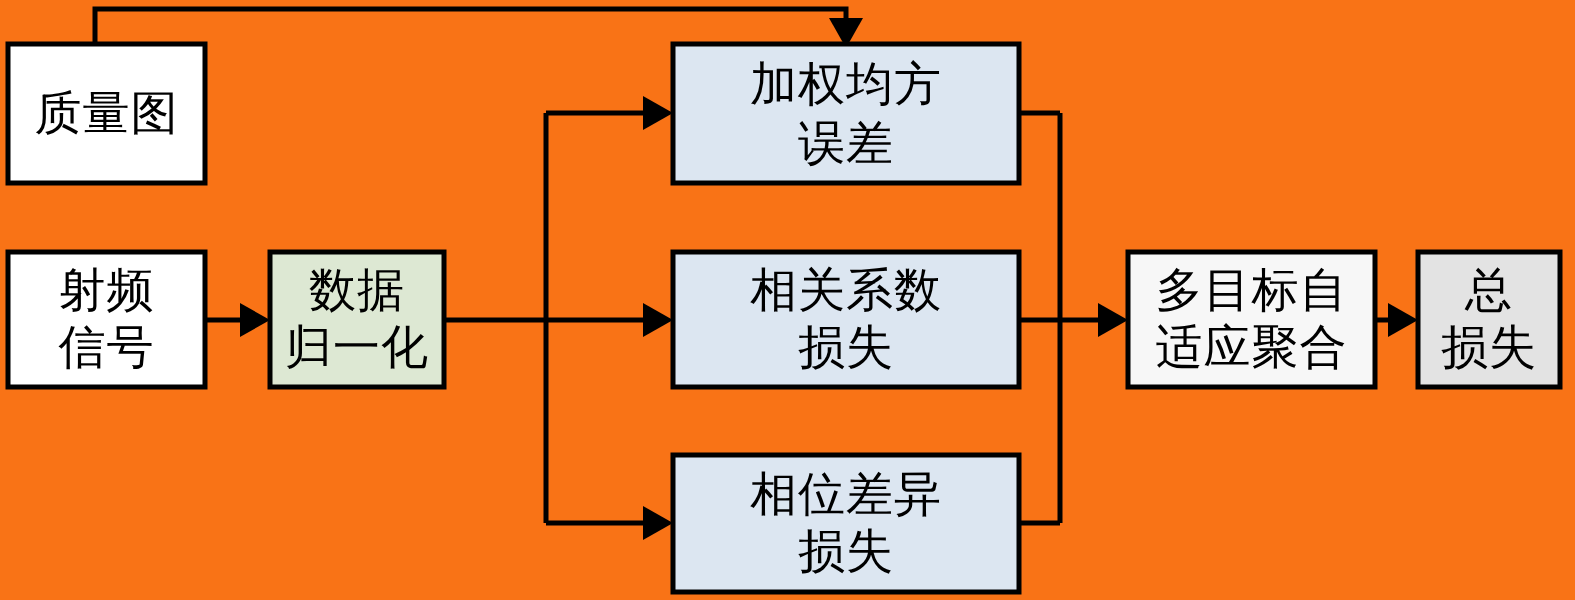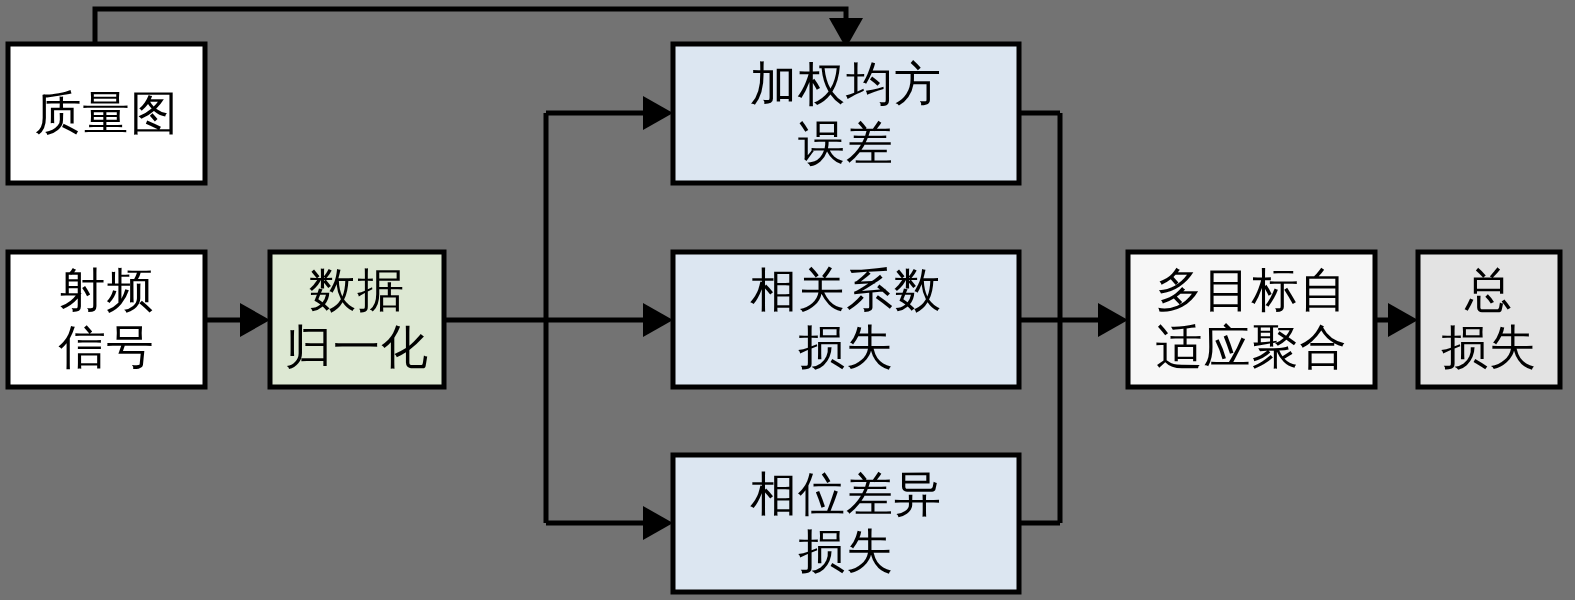--- a/index.html
+++ b/index.html
@@ -10,21 +10,21 @@
   body {
     width: 1575px;
     height: 600px;
     overflow: hidden;
     font-family: "DejaVu Sans", "Liberation Sans", sans-serif;
   }
   #diagram-root {
     position: relative;
     width: 1575px;
     height: 600px;
-    background: #737373;
+    background: #f97316;
   }
   svg#flowchart {
     display: block;
     width: 1575px;
     height: 600px;
   }
   .node-rect {
     stroke: #000000;
     stroke-width: 5;
     vector-effect: non-scaling-stroke;

